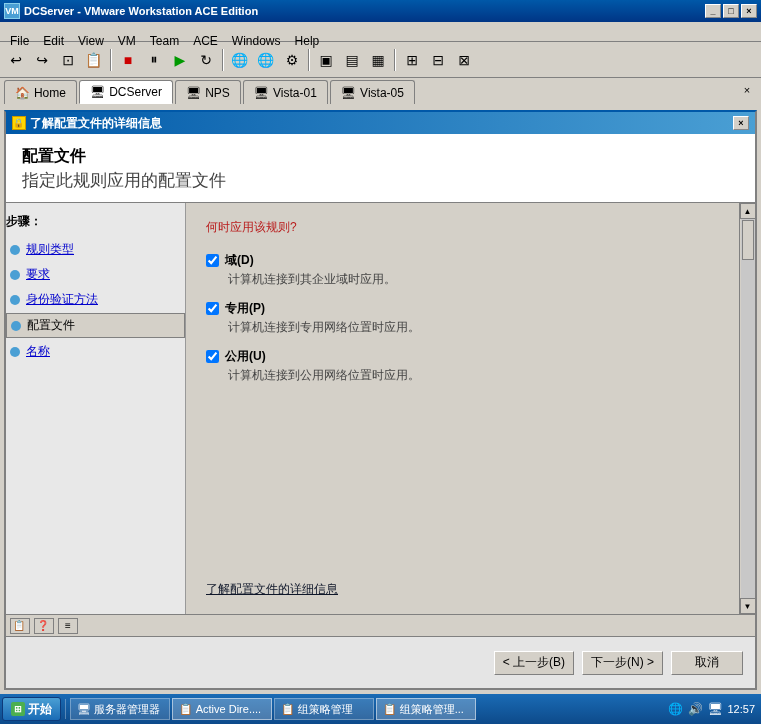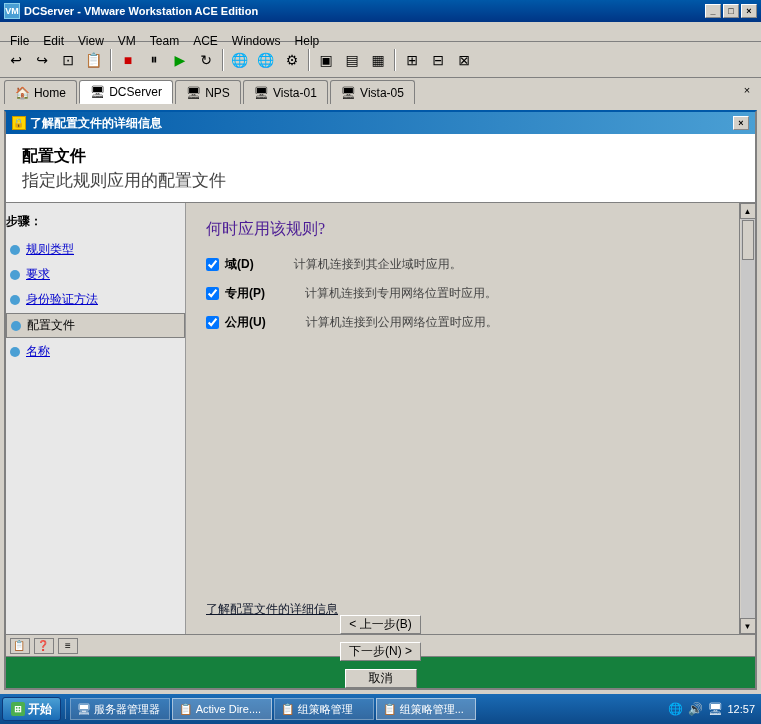--- a/index.html
+++ b/index.html
@@ -245,35 +245,34 @@
 
     
     .main-panel {
       flex: 1;
       background: #d4d0c8;
       padding: 16px 20px;
       display: flex;
       flex-direction: column;
     }
     .question-text {
-      font-size: 16px;
+      font-size: 12px;
       margin-bottom: 16px;
-      color: #4c1d95;
-      font-family: Liberation Serif, serif;
+      color: #b91c1c;
     }
 
     .checkbox-group {
       display: flex;
       flex-direction: column;
       gap: 12px;
     }
     .checkbox-item {
       display: flex;
-      flex-direction: row;
-      gap: 18px;
+      flex-direction: column;
+      gap: 2px;
     }
     .checkbox-row {
       display: flex;
       align-items: center;
       gap: 6px;
     }
     .checkbox-label {
       font-size: 12px;
       font-weight: bold;
       color: #000;
@@ -295,29 +294,28 @@
       margin-top: auto;
       padding-top: 16px;
       color: #0f172a;
       text-decoration: underline;
       font-size: 12px;
       cursor: pointer;
     }
 
     
     .button-bar {
-      background: #15803d;
-      height: 32px;
+      background: #e5e5e5;
+      height: 52px;
       display: flex;
       align-items: center;
       justify-content: flex-end;
       padding: 0 12px;
       gap: 8px;
       border-top: 1px solid #808080;
-      flex-direction: column;
     }
     .win-btn {
       min-width: 72px;
       height: 24px;
       background: #d4d0c8;
       border: 1px solid #808080;
       border-top-color: #ffffff;
       border-left-color: #ffffff;
       font-size: 12px;
       cursor: pointer;

